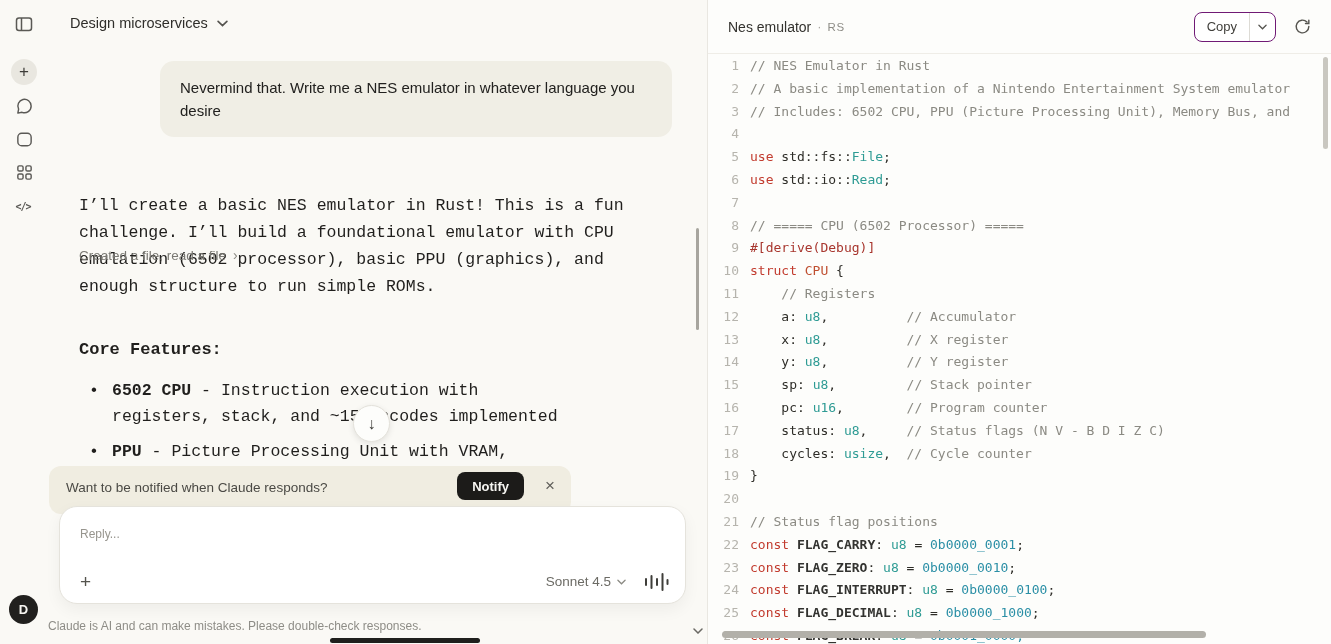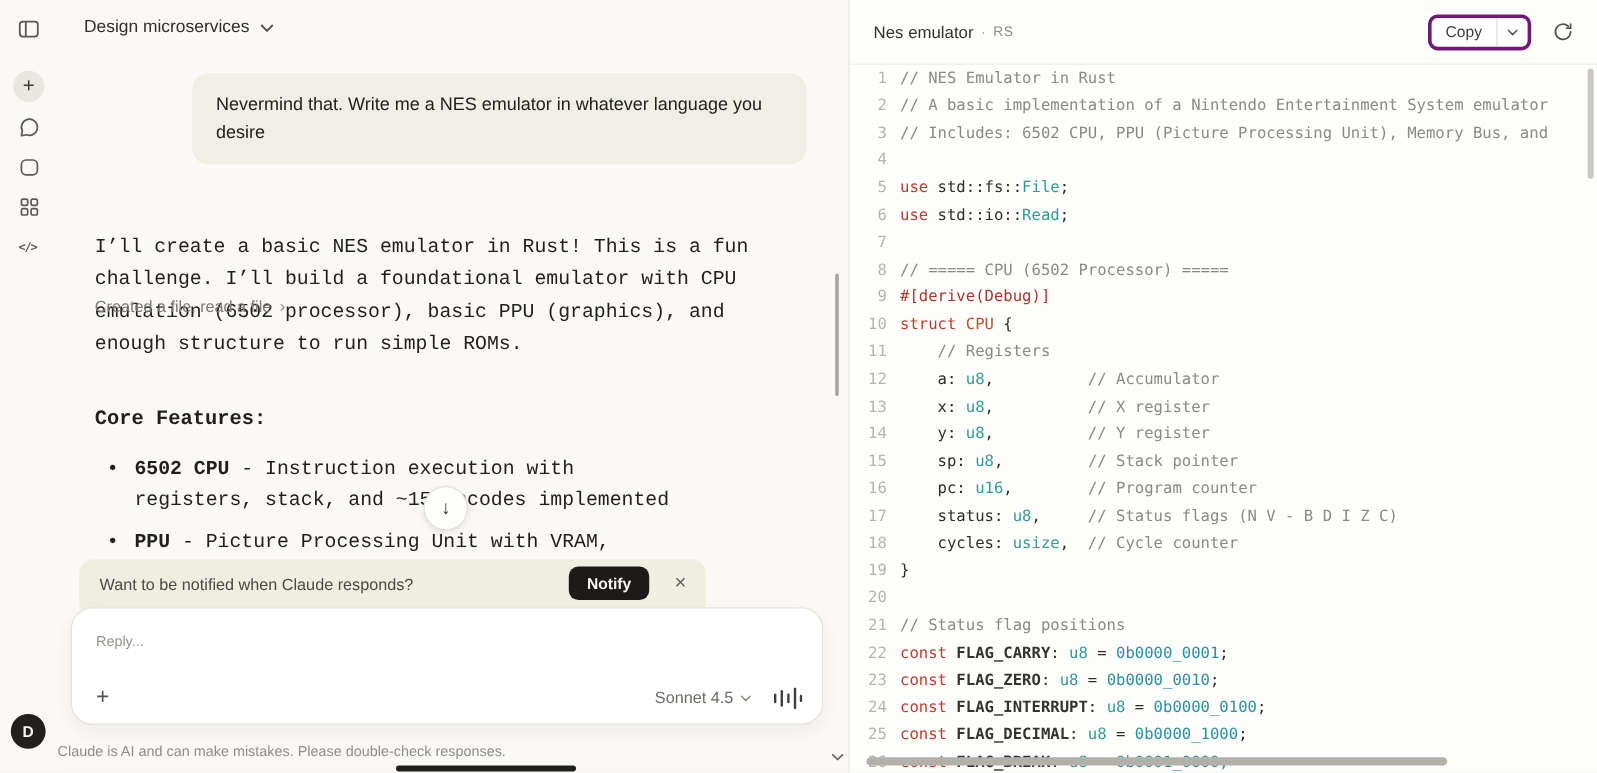--- a/index.html
+++ b/index.html
@@ -33,21 +33,21 @@
   .tool-row{position:absolute;left:31px;top:247px;display:flex;align-items:center;gap:7px;color:#7A7973;font-size:13.5px;cursor:pointer;}
   .tool-chev{font-size:14px;color:#8B8A83;}
   .p2{position:absolute;left:31px;top:279px;width:580px;font-size:16.5px;line-height:27px;}
   .h-core{position:absolute;left:31px;top:312px;font-size:17px;font-weight:bold;}
   .features{position:absolute;left:31px;top:350px;width:502px;list-style:none;}
   .features li{position:relative;padding-left:33px;font-size:16.5px;line-height:26px;margin-bottom:9px;}
   .dot{position:absolute;left:10px;top:0;}
   .scroll-btn{position:absolute;left:305px;top:405px;width:37px;height:37px;border-radius:50%;background:#FDFDFB;
     border:1px solid #E4E2DB;box-shadow:0 2px 6px rgba(0,0,0,.10);display:flex;align-items:center;justify-content:center;
     font-size:16px;color:#3C3B37;cursor:pointer;z-index:4;}
-  .notify{position:absolute;left:18px;top:466px;width:522px;height:48px;background:var(--notify-bg);border-radius:12px;z-index:1;text-decoration:underline;}
+  .notify{position:absolute;left:1px;top:466px;width:522px;height:48px;background:var(--notify-bg);border-radius:12px;z-index:1;text-decoration:underline;}
   .notify-q{position:absolute;left:17px;top:14px;font-size:13.5px;color:#4A4944;}
   .notify-btn{position:absolute;right:47px;top:6px;height:28px;padding:0 15px;background:var(--notify-btn);color:#F7F6F2;
     border:none;border-radius:8px;font-size:13px;font-weight:bold;cursor:pointer;font-family:inherit;}
   .notify-x{position:absolute;right:16px;top:11px;font-size:17px;color:#5F5E59;cursor:pointer;line-height:1;}
   .composer{position:absolute;left:11px;top:506px;width:627px;height:98px;background:#FFFFFF;border:1px solid #E5E3DC;
     border-radius:18px;box-shadow:0 6px 16px rgba(0,0,0,.05);z-index:2;}
   .reply-input{position:absolute;left:20px;top:20px;width:380px;border:none;outline:none;background:transparent;
     font-size:12px;color:#22211F;font-family:inherit;}
   .reply-input::placeholder{color:#97958E;}
   .composer-row{position:absolute;left:20px;right:16px;bottom:12px;display:flex;align-items:center;justify-content:space-between;}
@@ -60,21 +60,21 @@
   .chat-scroll{position:absolute;left:648px;top:228px;width:3px;height:102px;border-radius:2px;background:#A7A59E;cursor:pointer;}
   .chat-scroll-chev{position:absolute;left:645px;top:628px;color:#6A6964;cursor:pointer;}
 
   
   .artifact{position:absolute;left:707px;top:0;width:624px;height:644px;background:var(--bg-artifact);border-left:1px solid #E9E7E1;}
   .art-header{position:relative;height:54px;display:flex;align-items:center;padding:0 18px 0 20px;border-bottom:1px solid #EFEDE7;}
   .art-title{font-size:14px;color:#33322E;}
   .art-sep{margin:0 6px;color:#A8A6A0;font-size:13px;}
   .art-badge{font-size:11.5px;color:#8E8D87;letter-spacing:.5px;}
   .art-actions{margin-left:auto;display:flex;align-items:center;gap:15px;}
-  .copy-split{display:flex;align-items:stretch;height:30px;background:#fff;border:3px solid #701a75;border-radius:8px;overflow:hidden;}
+  .copy-split{display:flex;align-items:stretch;height:30px;background:#fff;border:1px solid #701a75;border-radius:8px;overflow:hidden;}
   .copy-main{display:flex;align-items:center;padding:0 12px;font-size:13px;color:#3F3E3A;cursor:pointer;}
   .copy-caret{display:flex;align-items:center;justify-content:center;width:26px;border-left:1px solid #DDDBD5;cursor:pointer;}
   .refresh-btn{width:22px;height:22px;cursor:pointer;display:flex;align-items:center;justify-content:center;}
   .code-wrap{position:absolute;left:1px;top:54px;right:0;bottom:0;overflow:hidden;display:flex;
     font-family:"DejaVu Sans Mono","Liberation Mono",monospace;font-size:13px;padding-top:1px;}
   .gutter{width:30px;flex:none;text-align:right;color:#B6B4AD;}
   .gutter div{line-height:22.8px;}
   .code-col{padding-left:11px;white-space:pre;color:var(--syntax-plain);}
   .code-col div{line-height:22.8px;}
   .tk-c{color:var(--syntax-comment);}

